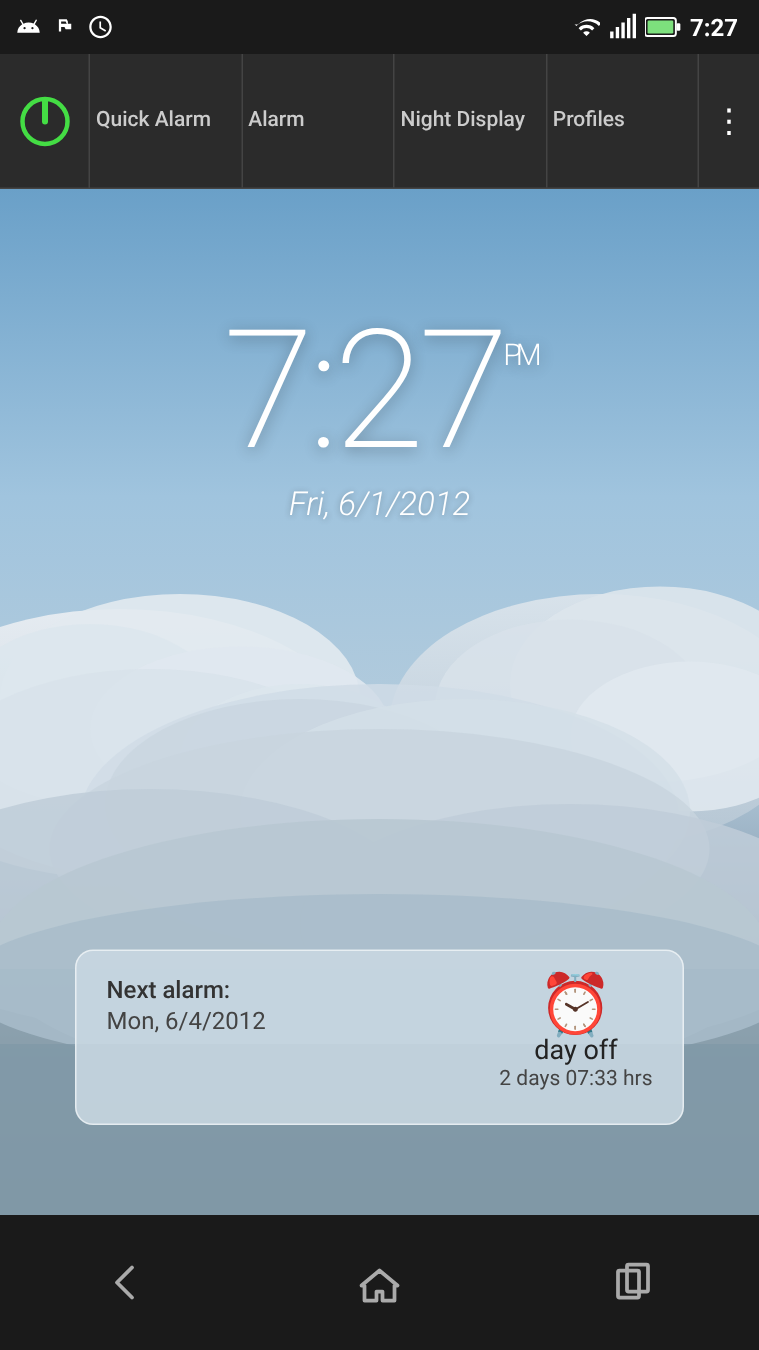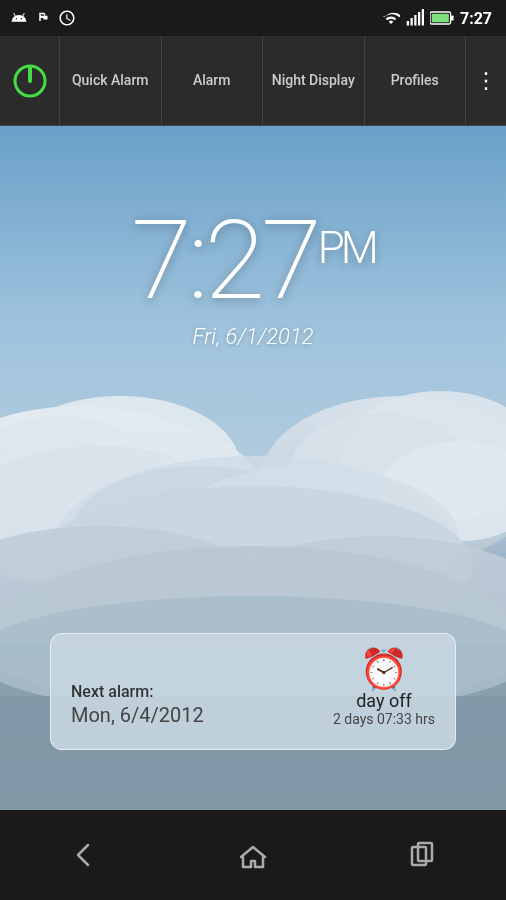--- a/index.html
+++ b/index.html
@@ -78,21 +78,21 @@
     .nav-tabs {
       display: flex;
       flex: 1;
       height: 100%;
     }
 
     .nav-tab {
       flex: 1;
       display: flex;
       align-items: center;
-      justify-content: center;
+      justify-content: flex-start;
       border-right: 1px solid #444;
       cursor: pointer;
       text-align: center;
       padding: 8px 4px;
     }
 
     .nav-tab span {
       color: #ccc;
       font-size: 14px;
       line-height: 1.3;
@@ -145,21 +145,21 @@
     .time-text {
       color: #fff;
       font-size: 110px;
       font-weight: 200;
       letter-spacing: -4px;
       text-shadow: 0 2px 10px rgba(0,0,0,0.3);
       line-height: 1;
     }
 
     .time-ampm {
-      font-size: 44px;
+      font-size: 20px;
       font-weight: 300;
       vertical-align: top;
       margin-top: 20px;
       display: inline-block;
     }
 
     .date-text {
       color: #fff;
       font-size: 22px;
       font-weight: 300;
@@ -178,21 +178,21 @@
       border-radius: 12px;
       border: 1px solid rgba(255,255,255,0.6);
       padding: 16px 20px 18px 20px;
       display: flex;
       flex-direction: column;
     }
 
     .alarm-top-row {
       display: flex;
       justify-content: space-between;
-      align-items: flex-end;
+      align-items: flex-start;
       margin-bottom: 4px;
     }
 
     .alarm-next-label {
       color: #333;
       font-size: 16px;
       font-weight: 500;
     }
 
     .alarm-clock-emoji {
@@ -202,21 +202,21 @@
 
     .alarm-time {
       color: #111;
       font-size: 28px;
       font-weight: 500;
       line-height: 1.1;
     }
 
     .alarm-date {
       color: #444;
-      font-size: 20px;
+      font-size: 16px;
       margin-top: 2px;
     }
 
     .alarm-right {
       text-align: center;
     }
 
     .alarm-name {
       color: #222;
       font-size: 18px;

